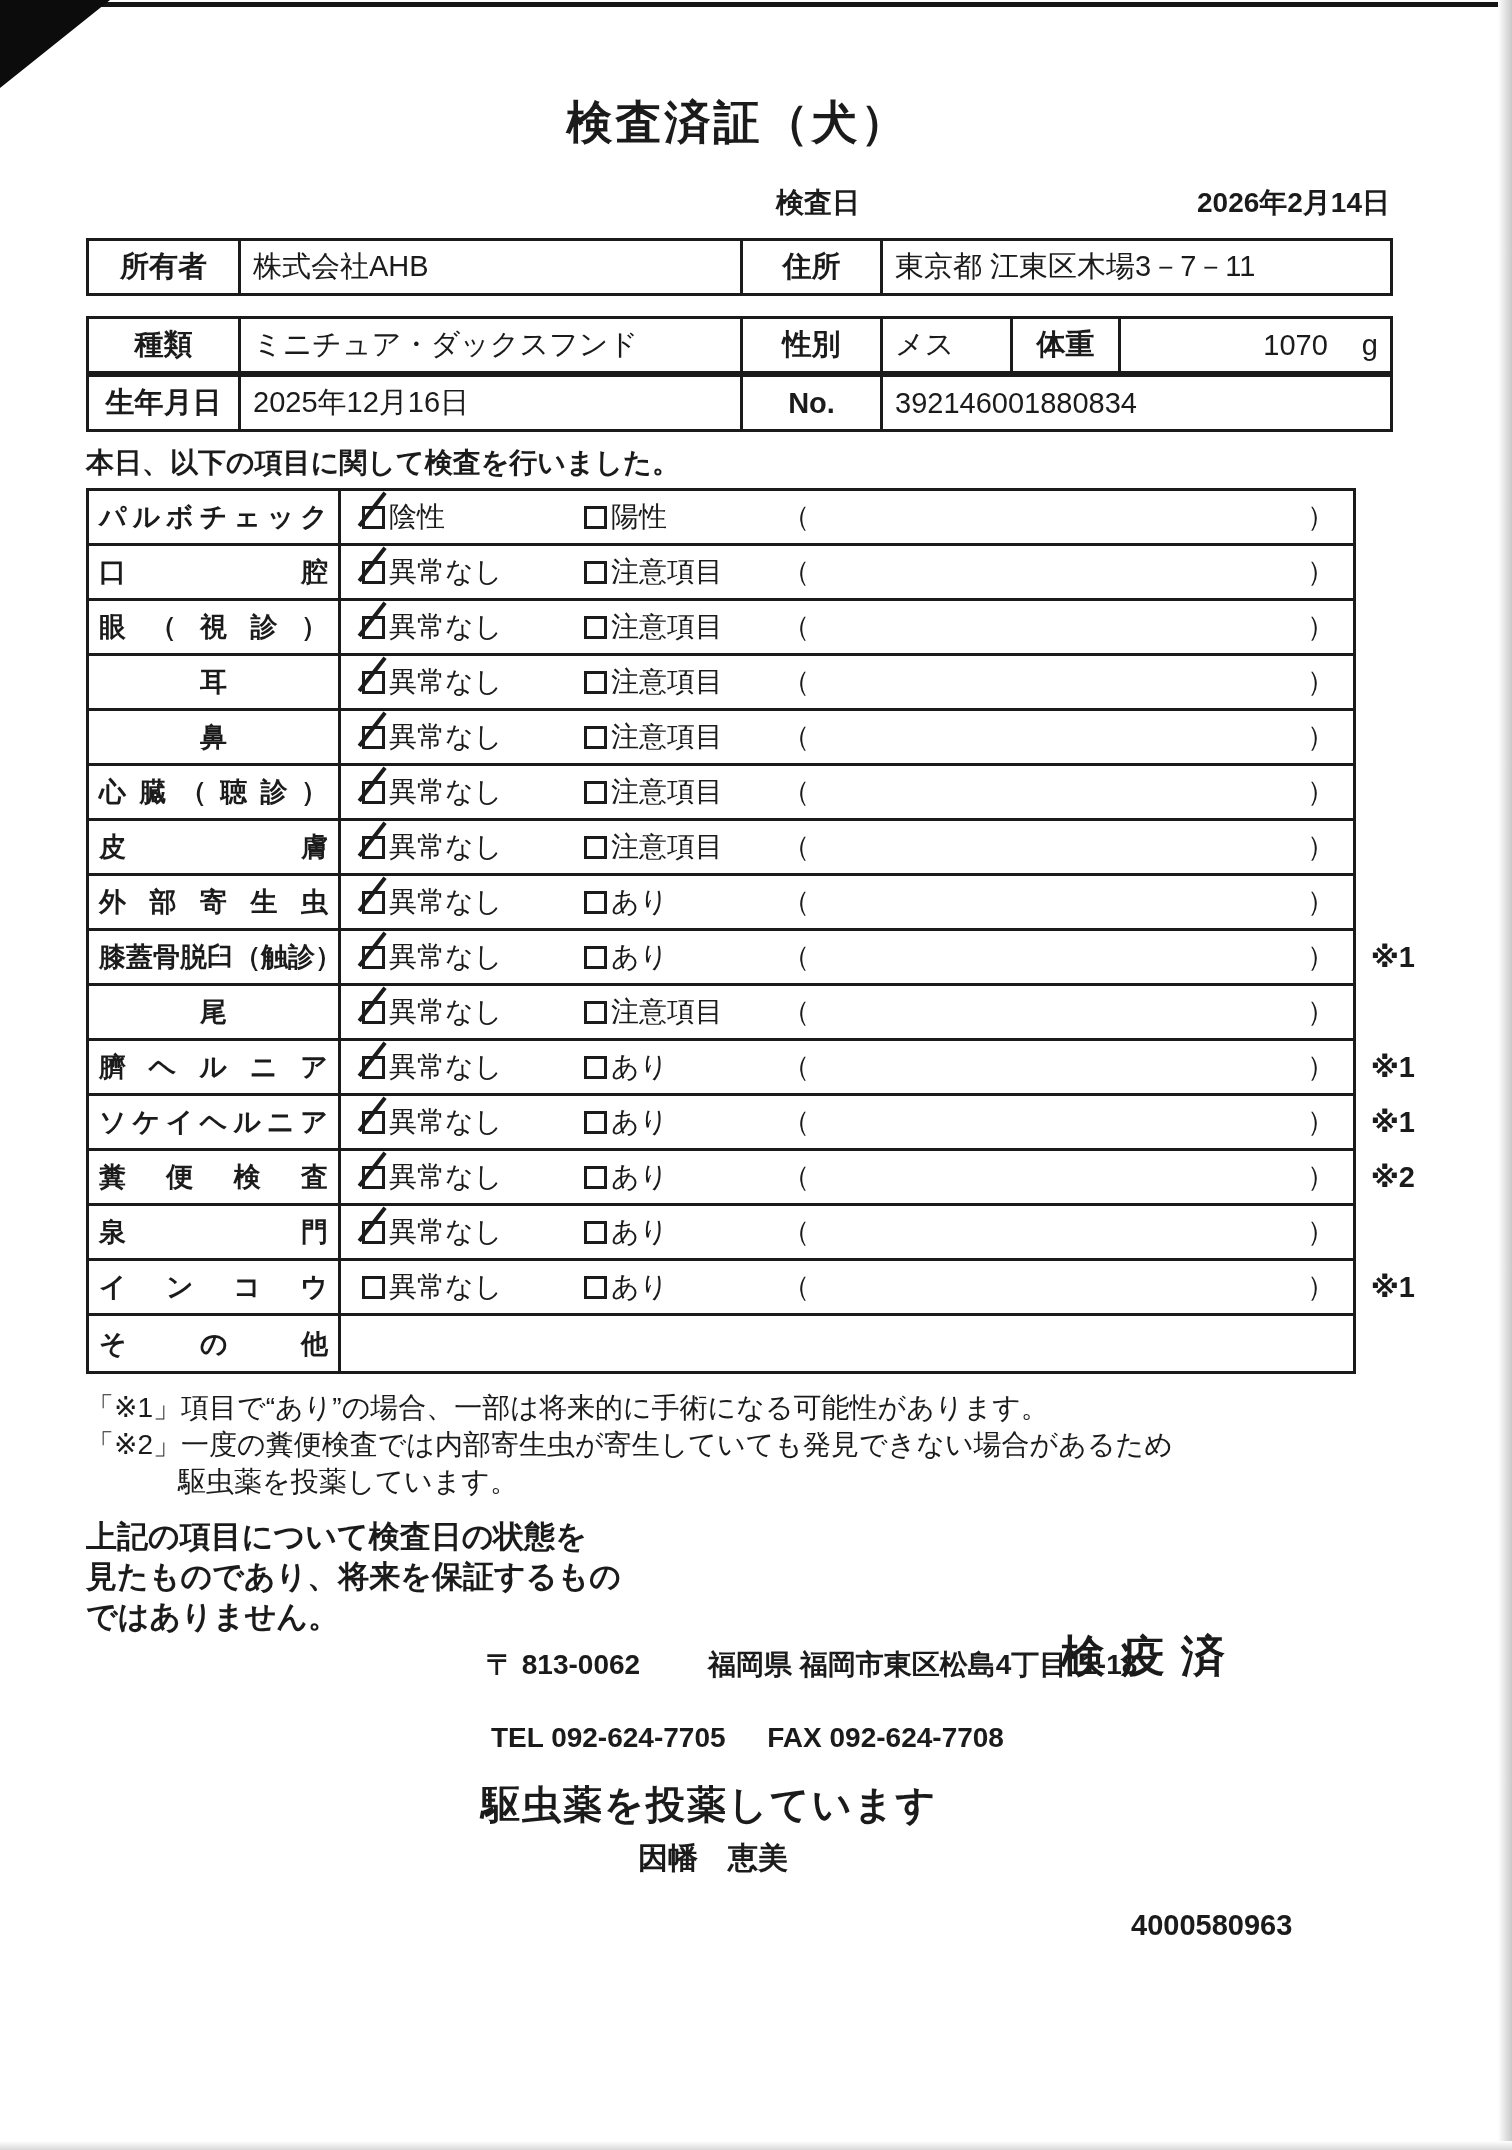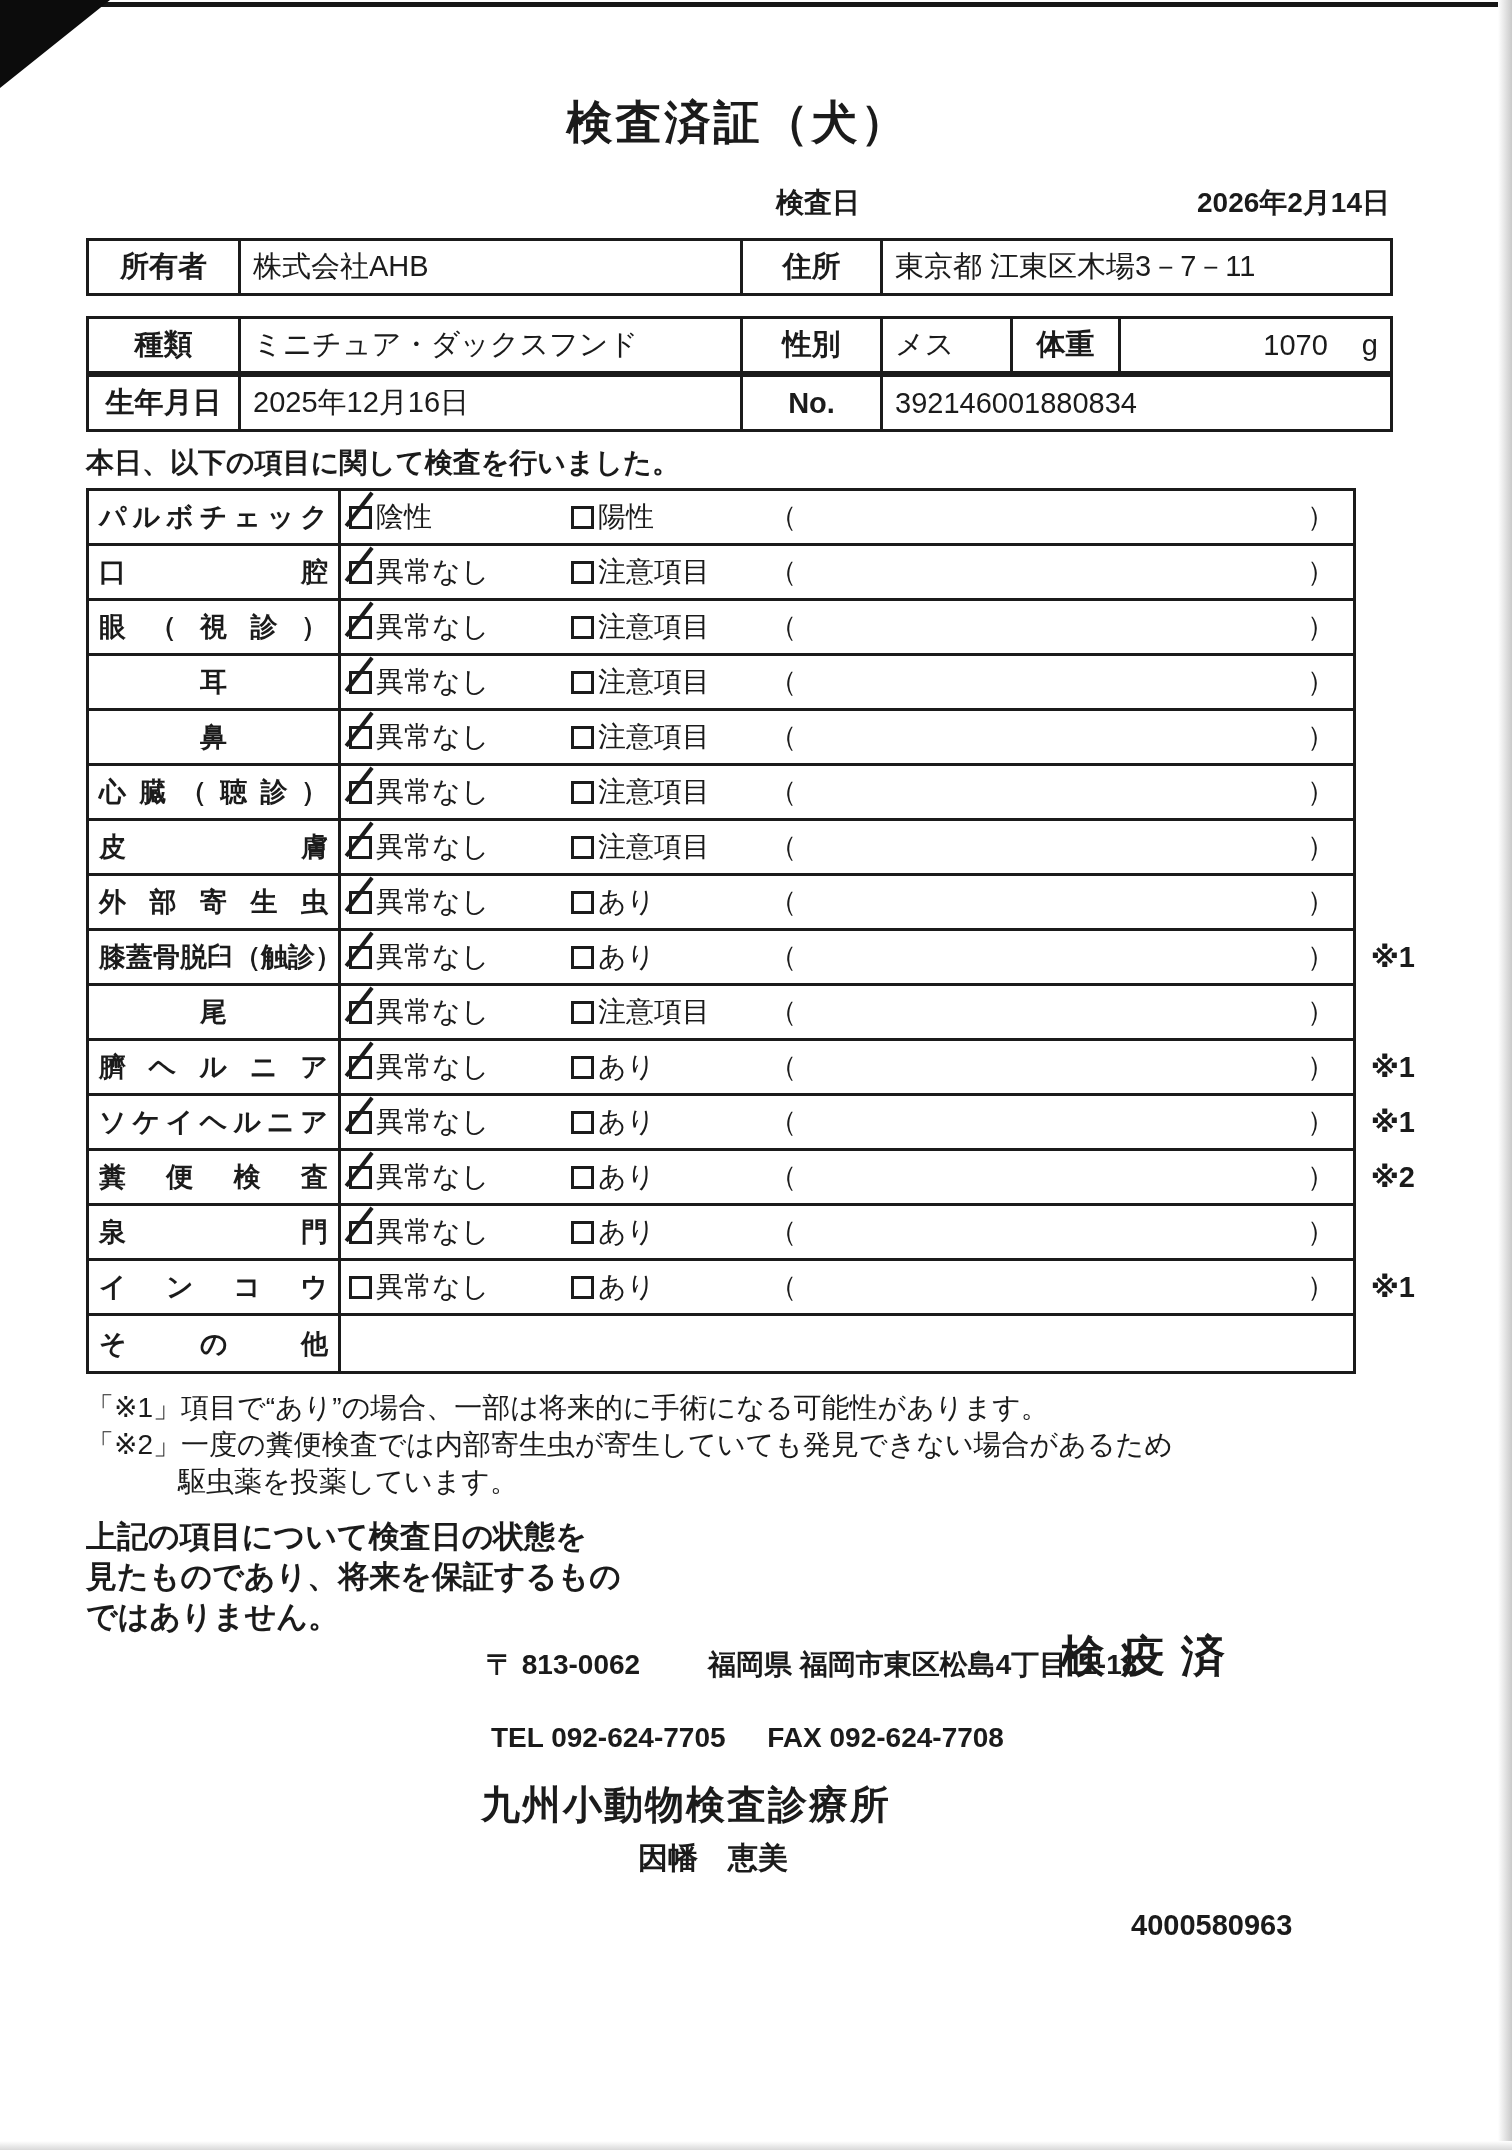--- a/index.html
+++ b/index.html
@@ -42,21 +42,21 @@
 
   .intro { margin-top:12px; font-size:28px; font-weight:600; }
 
   .check-table { margin-top:6px; width:1270px; border:3px solid #1b1b1b; }
   .check-row { display:flex; height:55px; border-bottom:3px solid #1b1b1b; position:relative; align-items:stretch; }
   .check-row:last-child { border-bottom:none; }
   .label-cell { width:252px; border-right:3px solid #1b1b1b; display:flex; align-items:center;
     padding:0 10px; font-size:27px; font-weight:600; }
   .label-cell.center { justify-content:center; }
   .jspread { display:flex; justify-content:space-between; width:100%; }
-  .content-cell { flex:1; display:flex; align-items:center; font-size:28px; padding-left:8px; }
+  .content-cell { flex:1; display:flex; align-items:center; font-size:28px; padding-left:21px; }
   .opt-group { display:flex; align-items:center; }
   .opt-group.first { width:222px; }
   .opt-group.second { width:196px; }
   .checkbox { width:23px; height:23px; border:3px solid #1b1b1b; position:relative; flex:none; margin-right:4px; }
   .checkbox.checked::after { content:''; position:absolute; width:42px; height:3.5px; background:#1b1b1b;
     left:-6px; bottom:-2px; transform-origin:0 50%; transform:rotate(-52deg); }
   .paren-open { margin-left:2px; }
   .paren-close { margin-left:auto; margin-right:18px; }
   .note { position:absolute; right:-62px; top:50%; transform:translateY(-50%);
     font-size:29px; font-weight:700; }
@@ -489,18 +489,18 @@
     <div class="clinic-postal">
       <span>〒 813-0062</span>
       <span class="addr">福岡県 福岡市東区松島4丁目11-18</span>
     </div>
 
     <div class="clinic-tel">
       <span>TEL 092-624-7705</span>
       <span class="fax">FAX 092-624-7708</span>
     </div>
 
-    <div class="clinic-name">九州小動物検査診療所</div>
+    <div class="clinic-name">駆虫薬を投薬しています</div>
     <div class="clinic-person">因幡　恵美</div>
     <div class="clinic-serial">4000580963</div>
 
   </div>
 </div>
 
 </body></html>

